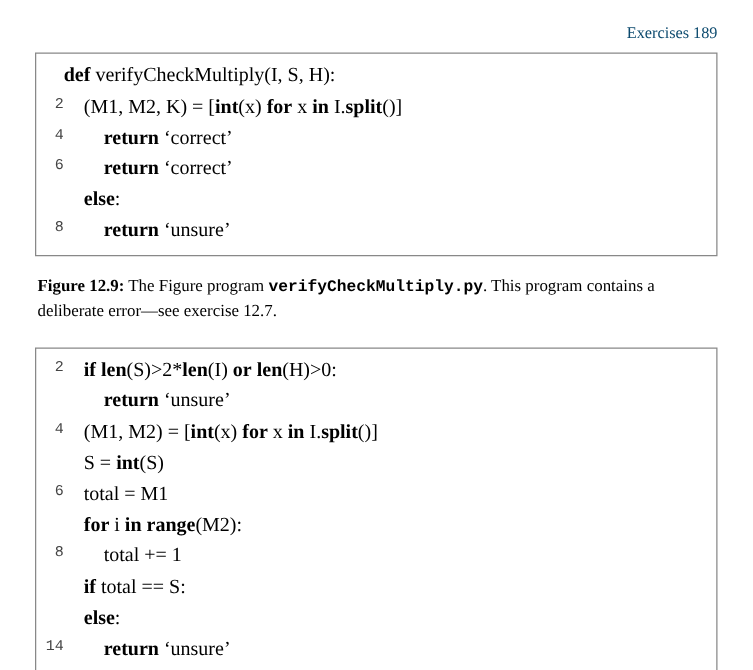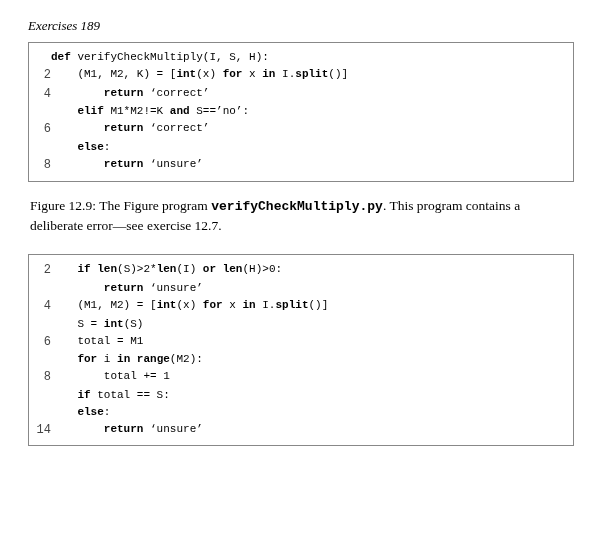--- a/index.html
+++ b/index.html
@@ -40,53 +40,52 @@
       padding-right: 6px;
       color: #444;
       font-size: 12px;
       user-select: none;
       padding-left: 4px;
     }
 
     .line-code {
       padding-left: 6px;
       white-space: pre;
-      font-family: Liberation Mono, monospace;
-      font-size: 11px;
+      font-family: Liberation Serif, serif;
+      font-size: 16px;
       margin-top: 40px;
     }
 
     .caption {
       font-size: 13.5px;
       margin-bottom: 18px;
       line-height: 1.5;
       padding: 0 2px;
     }
 
     .caption-label {
-      font-weight: normal;
+      font-weight: bold;
     }
 
     .caption-code {
       font-family: 'Courier New', Courier, monospace;
       font-weight: bold;
       font-size: 13px;
       margin-top: 10px;
     }
 
     .page-wrapper {
       position: relative;
     }
 
     .header-area {
-      text-align: left;
+      text-align: right;
       font-size: 13px;
-      color: #000000;
+      color: #0c4a6e;
       margin-bottom: 8px;
-      font-style: italic;
     }
   </style>
 </head>
 <body>
 
 <div class="page-wrapper">
 
   <div class="header-area">
     <span>Exercises   189</span>
   </div>
@@ -98,24 +97,20 @@
             <td class="line-num"></td>
             <td class="line-code"><strong>def</strong> verifyCheckMultiply(I, S, H):</td>
           </tr>
           <tr>
             <td class="line-num">2</td>
             <td class="line-code">    (M1, M2, K) = [<strong>int</strong>(x) <strong>for</strong> x <strong>in</strong> I.<strong>split</strong>()]</td>
           </tr>
           <tr>
             <td class="line-num">4</td>
             <td class="line-code">        <strong>return</strong> ‘correct’</td>
-          </tr>
-          <tr>
-            <td class="line-num"></td>
-            <td class="line-code">    <strong>elif</strong> M1*M2!=K <strong>and</strong> S==’no’:</td>
           </tr>
           <tr>
             <td class="line-num">6</td>
             <td class="line-code">        <strong>return</strong> ‘correct’</td>
           </tr>
           <tr>
             <td class="line-num"></td>
             <td class="line-code">    <strong>else</strong>:</td>
           </tr>
           <tr>

